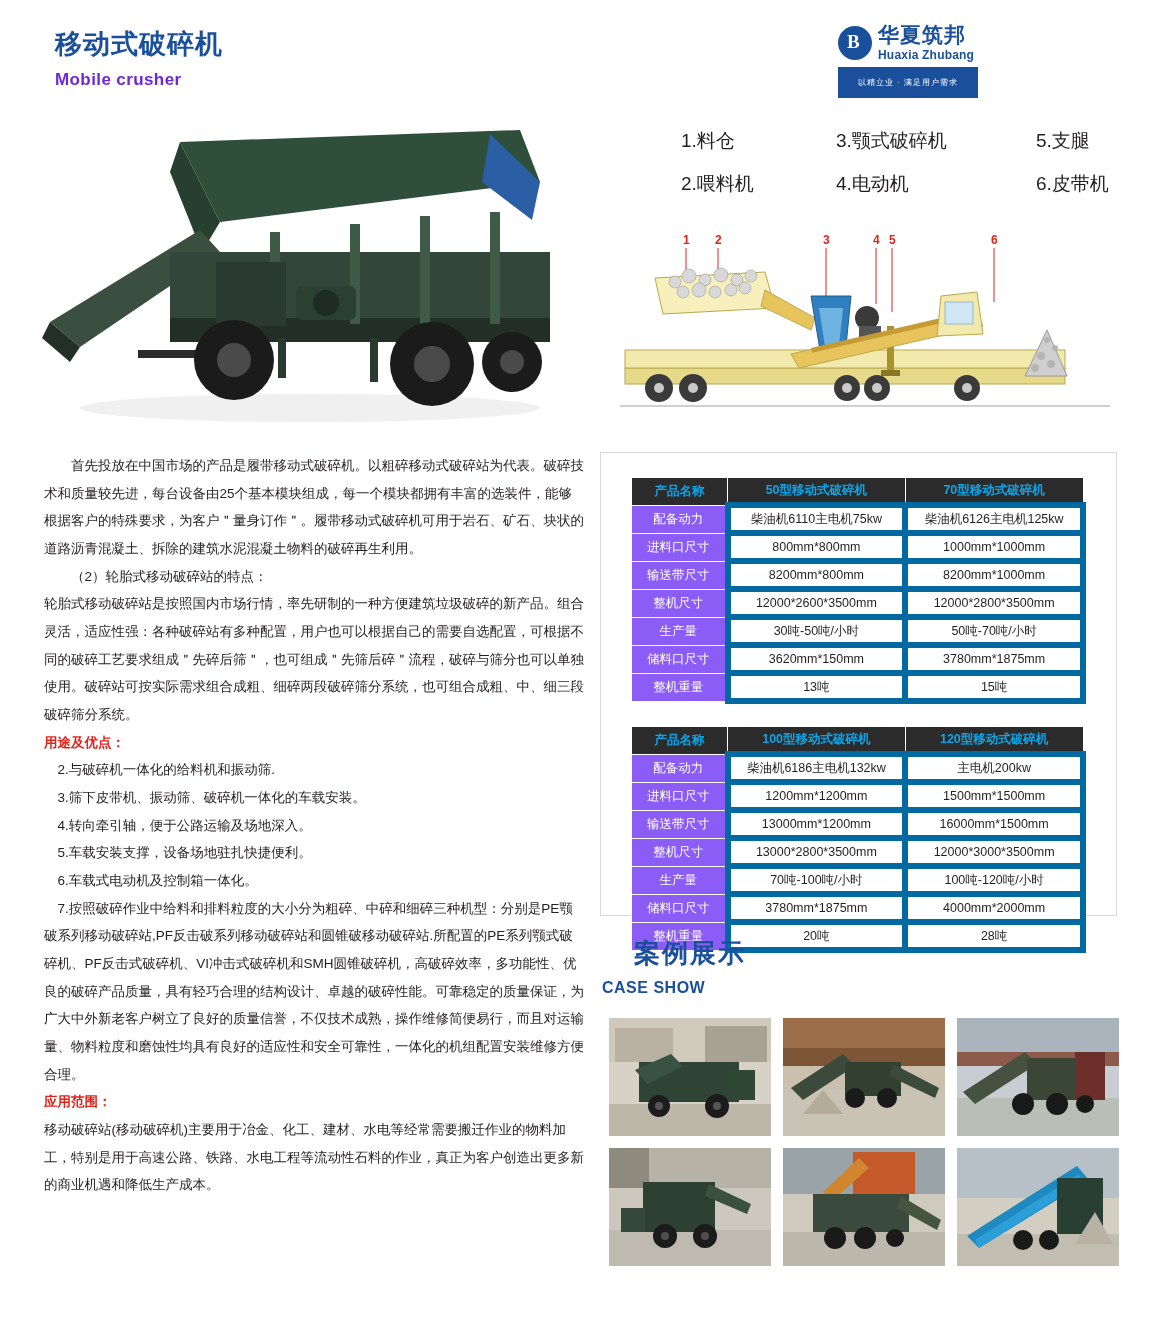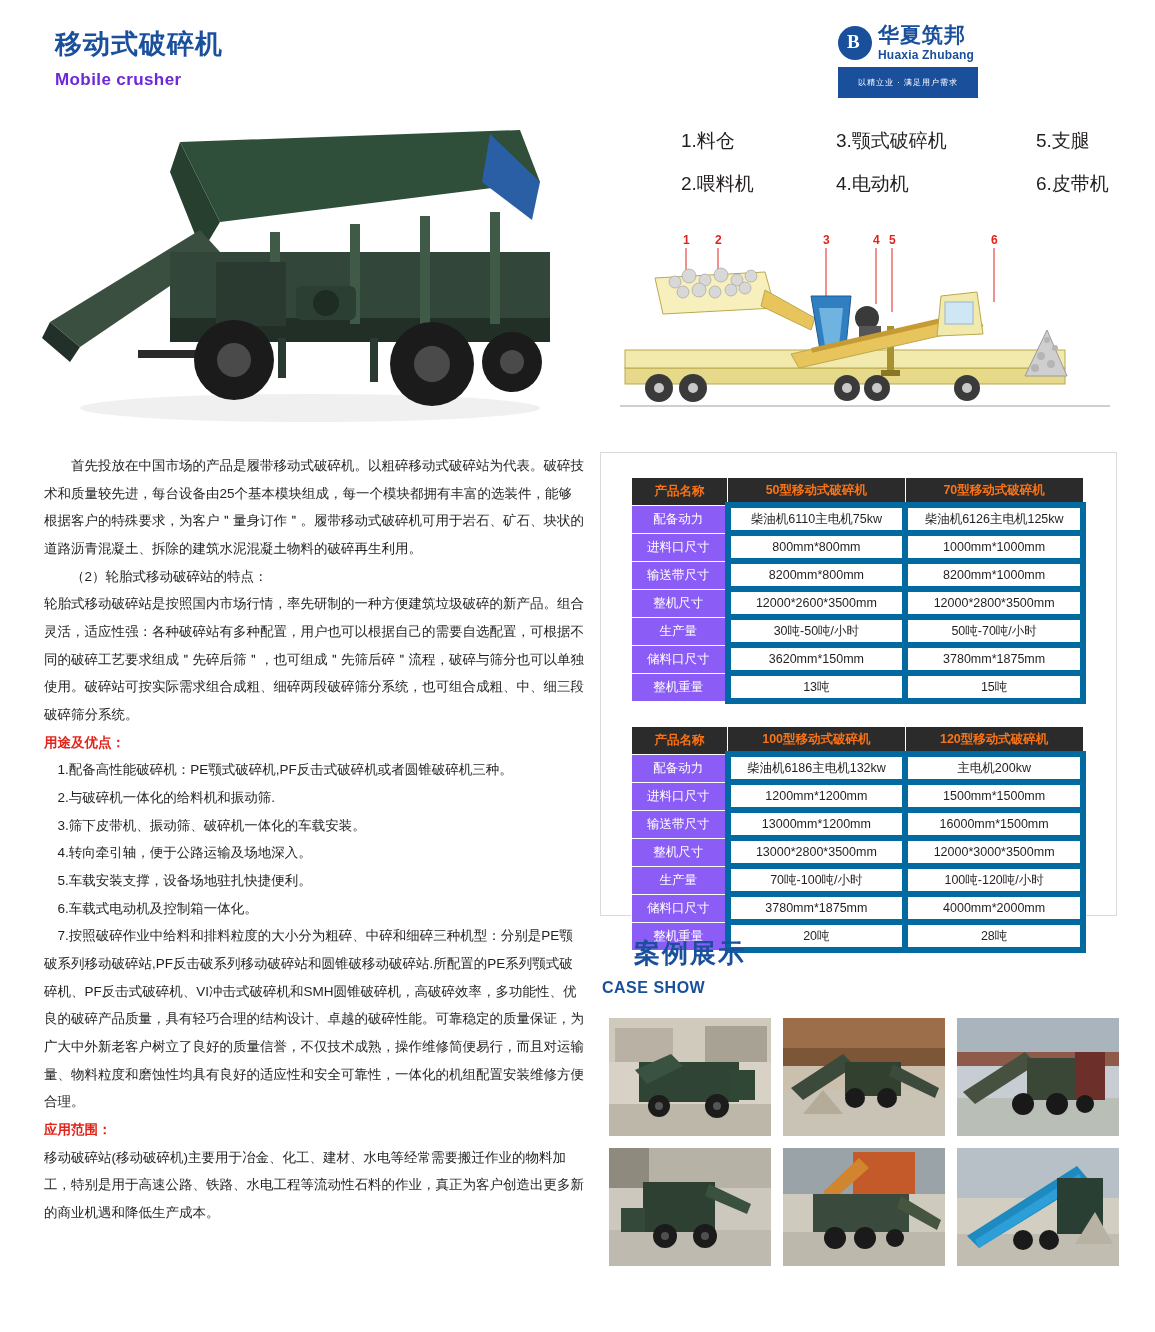--- a/index.html
+++ b/index.html
@@ -43,21 +43,21 @@
   .heading-red{color:#e2231a;font-weight:bold;margin-top:10px;margin-bottom:2px;}
   .list-line{text-indent:1em;}
 
   
   .spec-panel{position:absolute;left:600px;top:452px;width:515px;height:462px;border:1px solid #d9d9d9;background:#fff;}
   table.spec{border-collapse:collapse;width:455px;margin:24px auto 0 auto;table-layout:fixed;}
   table.spec.second{margin-top:22px;}
   table.spec td{border:1px solid #ffffff;height:22px;font-size:12.5px;text-align:center;padding:0;}
   table.spec td.lbl{background:#8b5cf6;color:#ffffff;width:95px;font-weight:normal;}
   table.spec td.val{background:#ffffff;color:#231f20;}
-  table.spec tr.head td{background:#2b2b2b;color:#f97316;font-weight:bold;height:24px;}
+  table.spec tr.head td{background:#2b2b2b;color:#0ea5e9;font-weight:bold;height:24px;}
   table.spec tr.head td.lbl{background:#2b2b2b;}
   table.spec td.val{border:6px solid #0369a1;}
 
   
   .case-title{position:absolute;left:602px;top:936px;}
   .case-cn{font-size:26px;font-weight:bold;color:#1a4f9c;letter-spacing:2px;margin-left:32px;}
   .case-en{font-size:16px;font-weight:bold;color:#1a4f9c;margin-top:8px;letter-spacing:.5px;}
   .case-grid{position:absolute;left:609px;top:1018px;width:510px;display:grid;grid-template-columns:repeat(3,162px);grid-template-rows:118px 118px;gap:12px 12px;}
   .case-cell{width:162px;height:118px;overflow:hidden;position:relative;background:#cfcfcf;}
   .case-cell svg{display:block;}
@@ -221,21 +221,20 @@
       <line x1="5" y1="176" x2="495" y2="176" stroke="#cfcfcf" stroke-width="2"></line>
     </svg>
   </div>
 
   <div class="body-text">
     <p class="indent">首先投放在中国市场的产品是履带移动式破碎机。以粗碎移动式破碎站为代表。破碎技术和质量较先进，每台设备由25个基本模块组成，每一个模块都拥有丰富的选装件，能够根据客户的特殊要求，为客户＂量身订作＂。履带移动式破碎机可用于岩石、矿石、块状的道路沥青混凝土、拆除的建筑水泥混凝土物料的破碎再生利用。</p>
     <p class="indent">（2）轮胎式移动破碎站的特点：</p>
     <p>轮胎式移动破碎站是按照国内市场行情，率先研制的一种方便建筑垃圾破碎的新产品。组合灵活，适应性强：各种破碎站有多种配置，用户也可以根据自己的需要自选配置，可根据不同的破碎工艺要求组成＂先碎后筛＂，也可组成＂先筛后碎＂流程，破碎与筛分也可以单独使用。破碎站可按实际需求组合成粗、细碎两段破碎筛分系统，也可组合成粗、中、细三段破碎筛分系统。</p>
 
     <p class="heading-red">用途及优点：</p>
-    <p class="list-line">1.配备高性能破碎机：PE颚式破碎机,PF反击式破碎机或者圆锥破碎机三种。</p>
     <p class="list-line">2.与破碎机一体化的给料机和振动筛.</p>
     <p class="list-line">3.筛下皮带机、振动筛、破碎机一体化的车载安装。</p>
     <p class="list-line">4.转向牵引轴，便于公路运输及场地深入。</p>
     <p class="list-line">5.车载安装支撑，设备场地驻扎快捷便利。</p>
     <p class="list-line">6.车载式电动机及控制箱一体化。</p>
     <p class="list-line">7.按照破碎作业中给料和排料粒度的大小分为粗碎、中碎和细碎三种机型：分别是PE颚破系列移动破碎站,PF反击破系列移动破碎站和圆锥破移动破碎站.所配置的PE系列颚式破碎机、PF反击式破碎机、VI冲击式破碎机和SMH圆锥破碎机，高破碎效率，多功能性、优良的破碎产品质量，具有轻巧合理的结构设计、卓越的破碎性能。可靠稳定的质量保证，为广大中外新老客户树立了良好的质量信誉，不仅技术成熟，操作维修简便易行，而且对运输量、物料粒度和磨蚀性均具有良好的适应性和安全可靠性，一体化的机组配置安装维修方便合理。</p>
 
     <p class="heading-red">应用范围：</p>
     <p>移动破碎站(移动破碎机)主要用于冶金、化工、建材、水电等经常需要搬迁作业的物料加工，特别是用于高速公路、铁路、水电工程等流动性石料的作业，真正为客户创造出更多新的商业机遇和降低生产成本。</p>
   </div>

